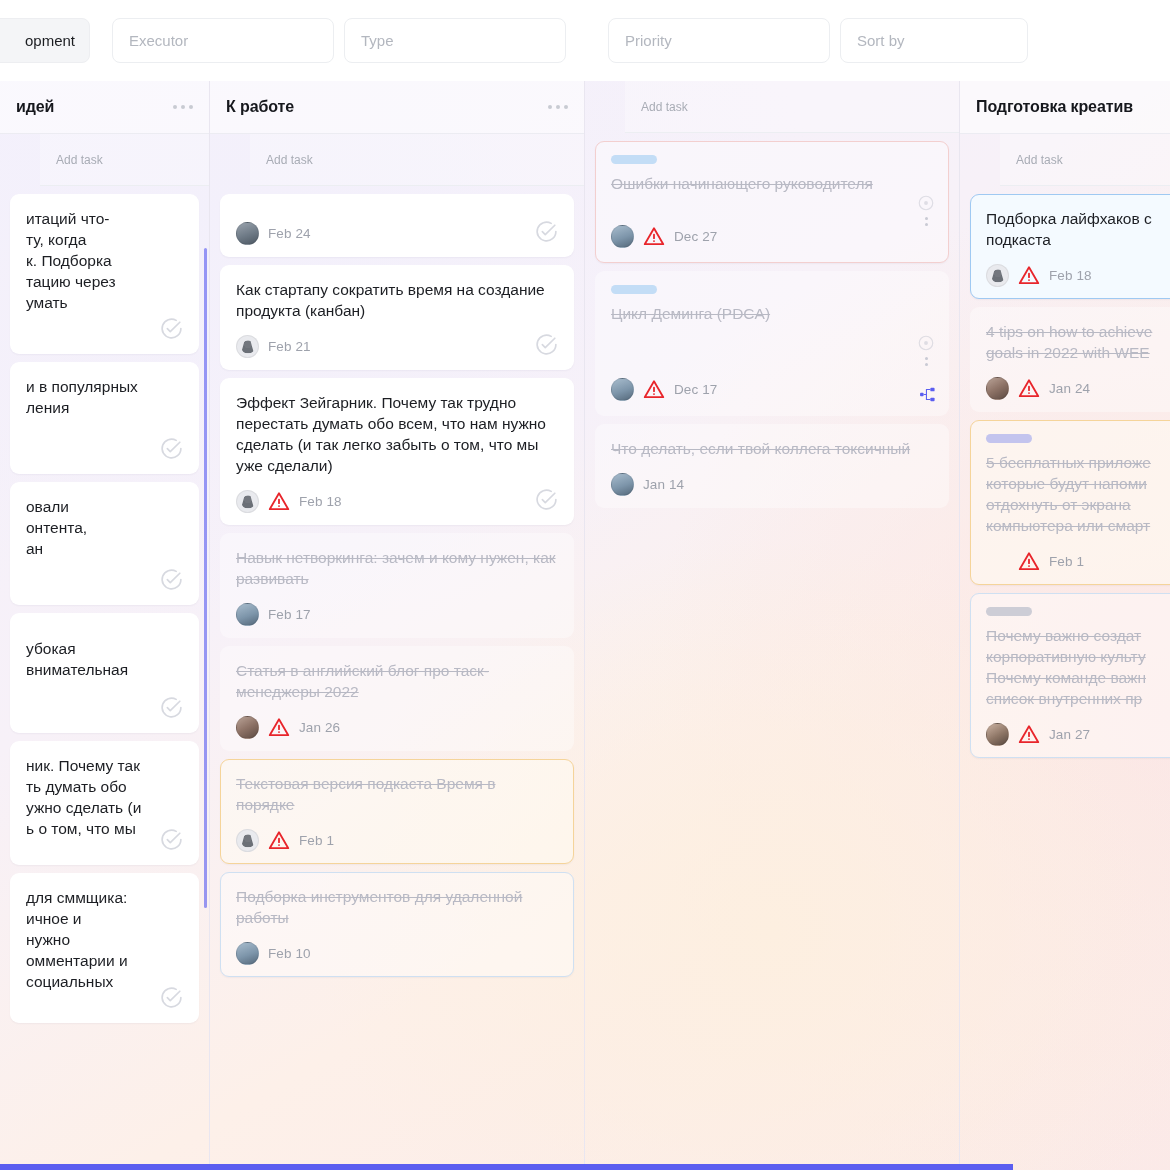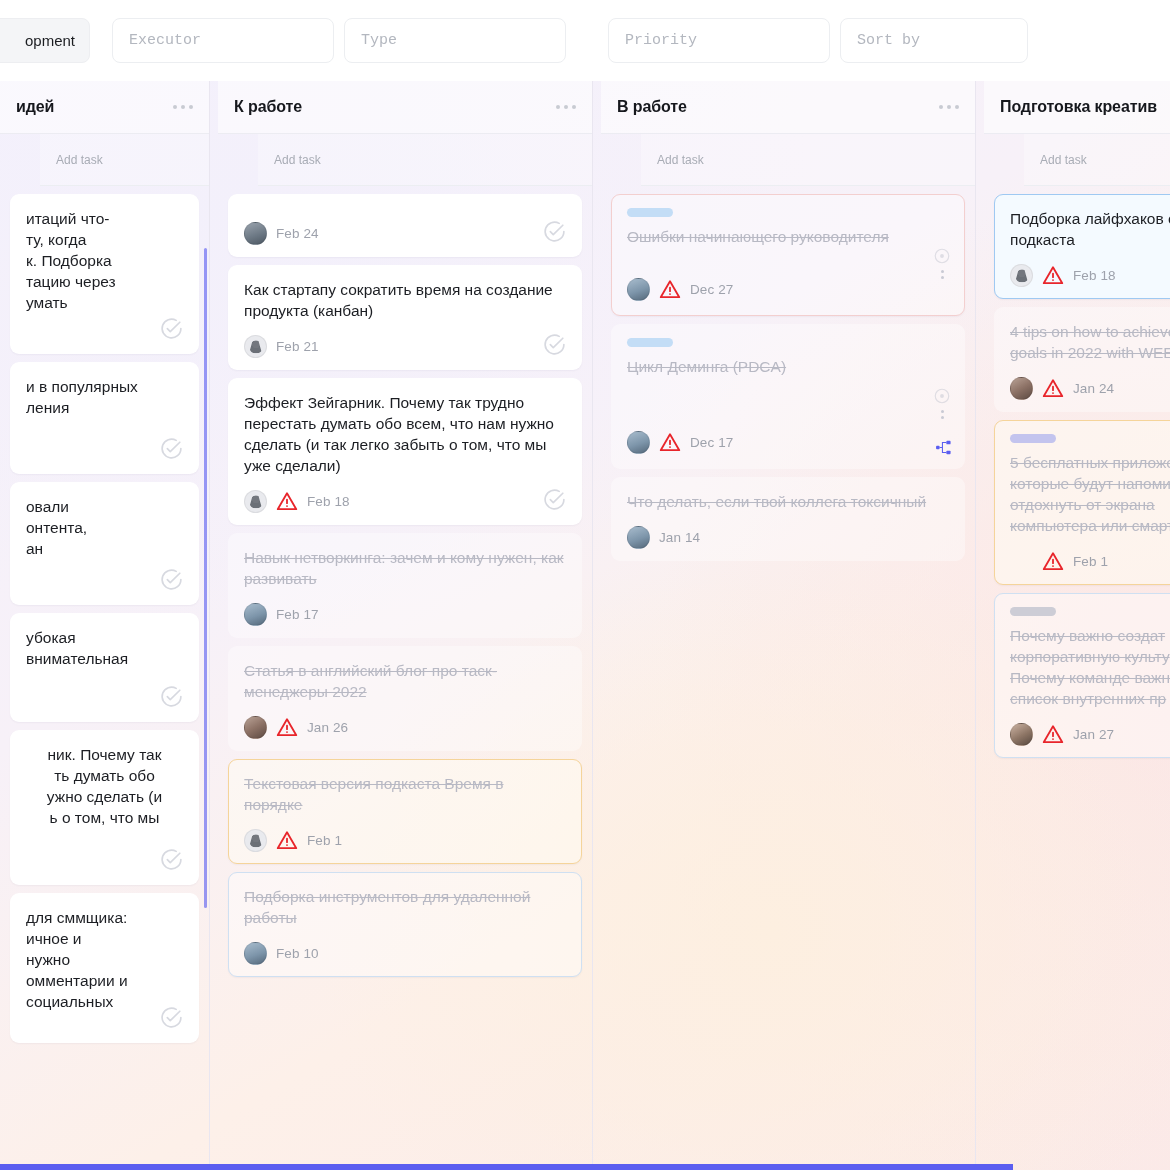--- a/index.html
+++ b/index.html
@@ -19,37 +19,36 @@
     position: absolute; left: -78px; top: 18px; width: 168px; height: 45px;
     background: #f4f5f7; border: 1px solid #edeef1; border-radius: 8px;
     display: flex; align-items: center; padding-left: 14px;
     font-size: 15px; color: #1b1d21; font-weight: 400; white-space: nowrap;
     justify-content: flex-end; padding-right: 14px;
   }
   .filter-field {
     position: absolute; top: 18px; height: 45px;
     background: #ffffff; border: 1px solid #eceef1; border-radius: 8px;
     display: flex; align-items: center; padding-left: 16px;
-    font-size: 15px; color: #b3b7bf; white-space: nowrap; font-family: Liberation Mono, monospace;
+    font-size: 15px; color: #b3b7bf; white-space: nowrap;
   }
   .ff1 { left: 112px; width: 222px; }
   .ff2 { left: 344px; width: 222px; }
   .ff3 { left: 608px; width: 222px; }
   .ff4 { left: 840px; width: 188px; }
 
   
   .board {
     position: absolute; top: 81px; left: 0; width: 1170px; height: 1089px;
     background:
       radial-gradient(ellipse 900px 700px at 22% 12%, #f3f0fb 0%, rgba(243,240,251,0) 62%),
       radial-gradient(ellipse 700px 600px at 66% 78%, #fdefe0 0%, rgba(253,239,224,0) 65%),
       radial-gradient(ellipse 800px 800px at 100% 58%, #fbe7e6 0%, rgba(251,231,230,0) 66%),
       linear-gradient(150deg, #f4f1fc 0%, #f7f1f8 38%, #fdf0e9 66%, #fbeae8 100%);
     display: flex;
-    gap: 8px;
   }
   .column {
     position: relative; height: 100%; flex: 0 0 auto;
     border-right: 1px solid #e9e6f0;
     display: flex; flex-direction: column;
   }
   .col-w { width: 210px; }
   .col-w-full { width: 375px; }
   .col-w-last { width: 215px; }
 
@@ -215,29 +214,29 @@
           <div class="card-title" style="white-space:pre-line;">овали
 онтента,
 ан</div>
           <svg class="check" viewBox="0 0 24 24" fill="none">
             <path d="M21 12a9 9 0 1 1-4.5-7.8" stroke="#d7d9e0" stroke-width="1.6" stroke-linecap="round"></path>
             <path d="M8 12.2l2.8 2.8L20 6" stroke="#d7d9e0" stroke-width="1.6" stroke-linecap="round" stroke-linejoin="round"></path>
           </svg>
         </div>
 
         <div class="card b-plain" style="padding-bottom:52px;">
-          <div class="card-title" style="white-space:pre-line;">убокая
+          <div class="card-title" style="white-space:pre-line;margin-top:11px;">убокая
 внимательная</div>
           <svg class="check" viewBox="0 0 24 24" fill="none">
             <path d="M21 12a9 9 0 1 1-4.5-7.8" stroke="#d7d9e0" stroke-width="1.6" stroke-linecap="round"></path>
             <path d="M8 12.2l2.8 2.8L20 6" stroke="#d7d9e0" stroke-width="1.6" stroke-linecap="round" stroke-linejoin="round"></path>
           </svg>
         </div>
 
-        <div class="card b-plain" style="padding-bottom:56px;text-align:center;">
+        <div class="card b-plain" style="padding-bottom:25px;">
           <div class="card-title" style="white-space:pre-line;">ник. Почему так
 ть думать обо
 ужно сделать (и
 ь о том, что мы</div>
           <svg class="check" viewBox="0 0 24 24" fill="none">
             <path d="M21 12a9 9 0 1 1-4.5-7.8" stroke="#d7d9e0" stroke-width="1.6" stroke-linecap="round"></path>
             <path d="M8 12.2l2.8 2.8L20 6" stroke="#d7d9e0" stroke-width="1.6" stroke-linecap="round" stroke-linejoin="round"></path>
           </svg>
         </div>
 
@@ -348,28 +347,20 @@
           <div class="card-meta">
             <span class="avatar av-sky"></span>
             <span class="date">Feb 10</span>
           </div>
         </div>
 
       </div>
     </div>
 
     <div class="column col-w-full">
-      <div class="col-head">
-        <span class="col-title">В работе</span>
-        <span class="col-dots">
-            <i></i>
-            <i></i>
-            <i></i>
-          </span>
-      </div>
       <div class="col-add">Add task</div>
       <div class="col-body">
 
         <div class="card b-pink" style="padding-bottom:14px;">
           <span class="card-tag tag-blue"></span>
           <div class="card-title struck">Ошибки начинающего руководителя</div>
           <div class="card-meta spaced">
             <span class="avatar av-sky"></span>
             <svg class="warn" viewBox="0 0 24 22">
               <path d="M12 2.4 22.2 20H1.8L12 2.4Z" fill="none" stroke="#e8252b" stroke-width="2" stroke-linejoin="round"></path>

